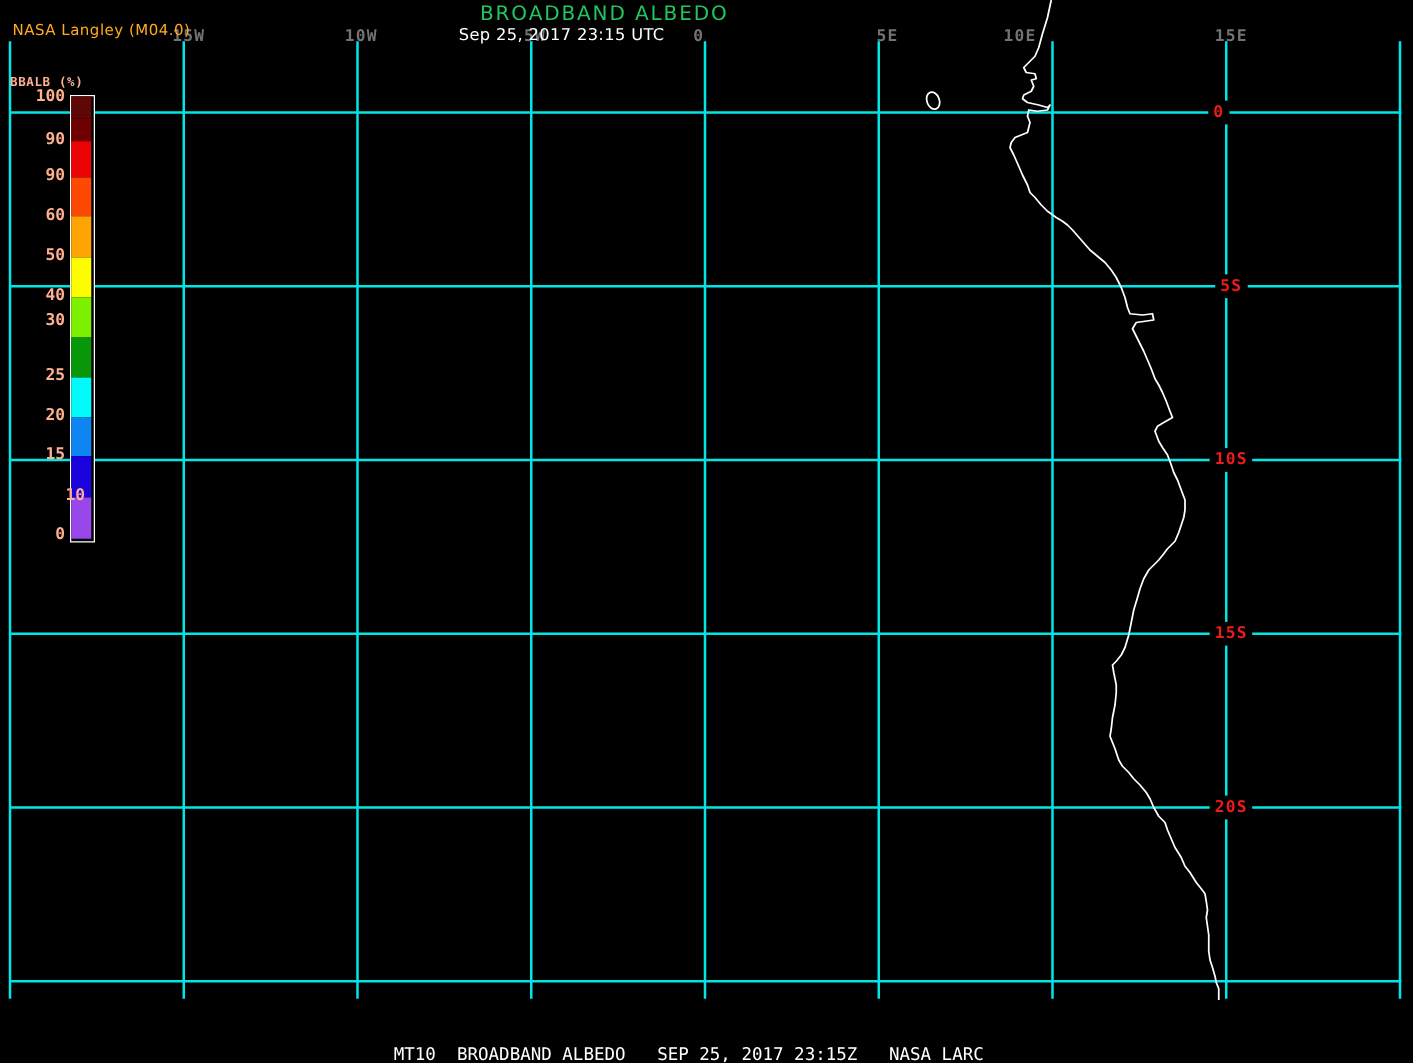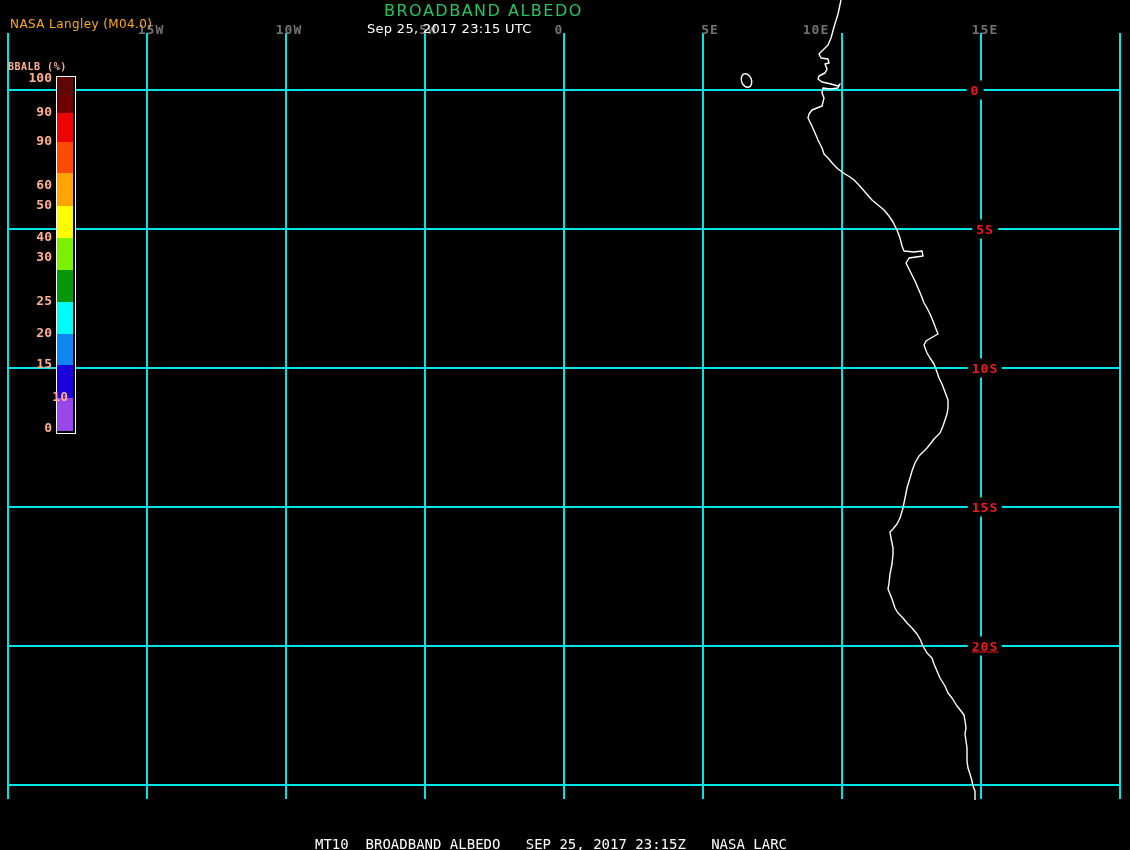--- a/index.html
+++ b/index.html
@@ -52,21 +52,21 @@
       <div class="vline" style="left: 1119px; top: 33px; height: 766px;"></div>
       <div class="hline" style="top: 89px; left: 8px; width: 1113px;"></div>
       <div class="lat-label" style="left: 975px; top: 90px;">0</div>
       <div class="hline" style="top: 228px; left: 8px; width: 1113px;"></div>
       <div class="lat-label" style="left: 985px; top: 229px;">5S</div>
       <div class="hline" style="top: 367px; left: 8px; width: 1113px;"></div>
       <div class="lat-label" style="left: 985px; top: 368px;">10S</div>
       <div class="hline" style="top: 506px; left: 8px; width: 1113px;"></div>
       <div class="lat-label" style="left: 985px; top: 507px;">15S</div>
       <div class="hline" style="top: 645px; left: 8px; width: 1113px;"></div>
-      <div class="lat-label" style="left: 985px; top: 646px; text-decoration: underline;">20S</div>
+      <div class="lat-label" style="left: 985px; top: 646px;">20S</div>
       <div class="hline" style="top: 784px; left: 8px; width: 1113px;"></div>
     </div>
 
   <svg id="coast-svg" width="1130" height="850" viewBox="0 0 1130 850">
     <polyline fill="none" stroke="#FFFFFF" stroke-width="1.4" stroke-linejoin="round" points="841,0 838,14 834,27 831,38 828,45 823,50 819,54 821,58 828,59 829,63 825,64 827,69 825,73 819,76 818,79 822,82 831,84 838,86 840,84 838,88 830,89 823,88 822,93 824,98 822,106 817,108 812,110 809,114 808,118 811,124 815,133 818,140 822,148 824,154 828,158 833,164 838,169 845,174 850,177 854,180 858,184 865,192 872,200 878,205 884,210 889,216 893,222 897,230 900,238 902,246 904,251 914,252 922,251 923,256 909,258 906,263 910,271 915,281 918,288 921,295 924,303 927,308 930,314 933,321 936,329 938,334 931,338 926,341 924,345 927,353 930,358 934,364 937,372 939,378 942,384 945,392 948,400 948,408 947,414 943,426 940,433 934,439 931,443 927,448 922,453 919,456 915,463 912,471 910,478 907,488 905,498 903,508 900,518 897,524 893,529 890,532 891,538 893,548 893,554 892,564 890,574 889,583 888,589 890,594 892,599 895,608 898,613 903,618 907,623 912,628 917,634 920,639 923,646 927,653 932,658 934,664 937,671 940,678 945,686 948,693 952,698 957,706 961,711 964,715 965,721 966,728 965,734 966,741 967,748 967,761 968,768 970,774 972,781 973,786 975,791 975,800"></polyline>
     <ellipse fill="none" stroke="#FFFFFF" stroke-width="1.4" cx="746.5" cy="80.5" rx="5" ry="7" transform="rotate(-20 746.5 80.5)"></ellipse>
   </svg>
 
   <div id="credit">NASA Langley (M04.0)</div>
   <div id="title">BROADBAND ALBEDO</div>
@@ -84,21 +84,21 @@
       <div class="seg" style="height: 32px; background: rgb(8, 151, 9);"></div>
       <div class="seg" style="height: 32px; background: rgb(0, 251, 251);"></div>
       <div class="seg" style="height: 31px; background: rgb(14, 134, 242);"></div>
       <div class="seg" style="height: 33px; background: rgb(26, 2, 220);"></div>
       <div class="seg" style="height: 33px; background: rgb(151, 71, 234);"></div>
     </div>
   <div id="cbar-ticks">
       <div class="cbar-tick" style="top: 70px;">100</div>
       <div class="cbar-tick" style="top: 104px;">90</div>
       <div class="cbar-tick" style="top: 133px;">90</div>
-      <div class="cbar-tick" style="top: 165px; margin-top: 12px;">60</div>
+      <div class="cbar-tick" style="top: 165px;">60</div>
       <div class="cbar-tick" style="top: 197px;">50</div>
       <div class="cbar-tick" style="top: 229px;">40</div>
       <div class="cbar-tick" style="top: 249px;">30</div>
       <div class="cbar-tick" style="top: 293px;">25</div>
       <div class="cbar-tick" style="top: 325px;">20</div>
       <div class="cbar-tick" style="top: 356px;">15</div>
       <div class="cbar-tick" style="top: 389px; padding-left: 16px;">10</div>
       <div class="cbar-tick" style="top: 420px;">0</div>
     </div>
 

